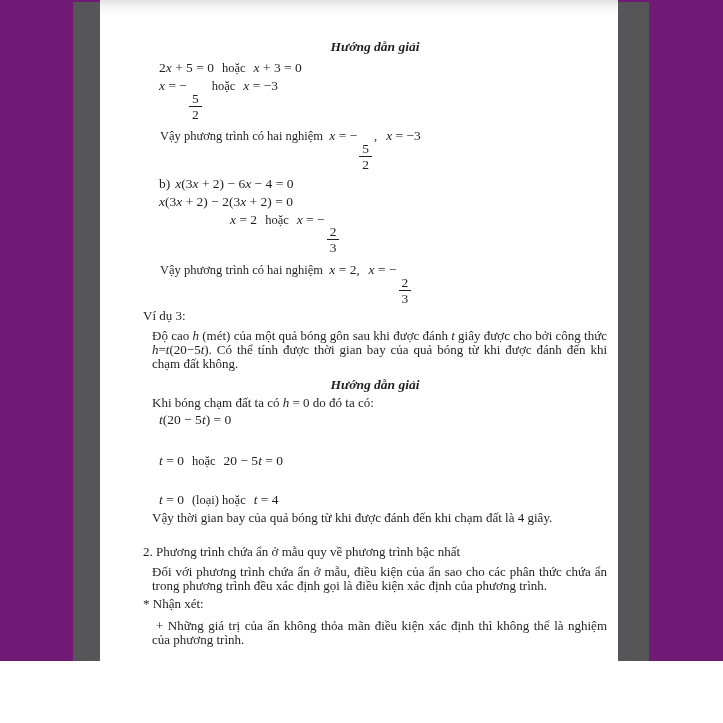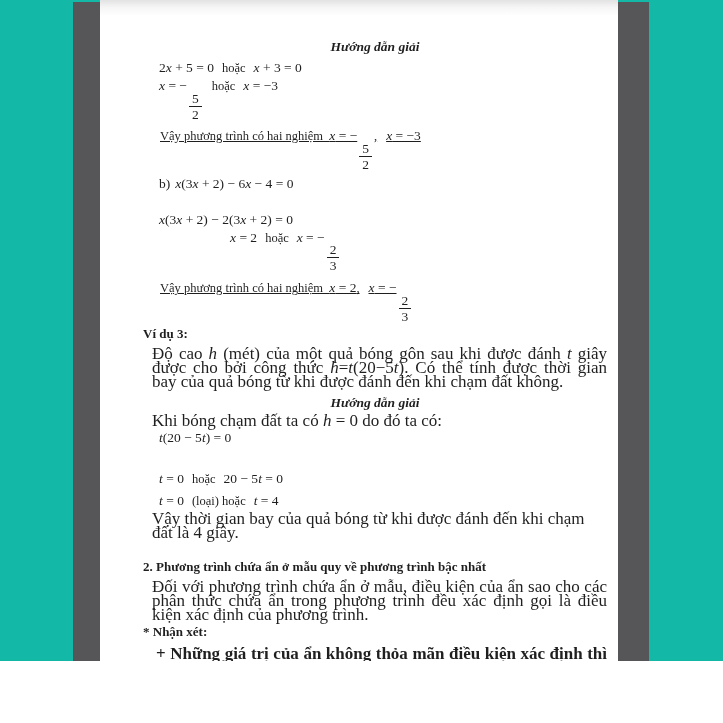--- a/index.html
+++ b/index.html
@@ -1,57 +1,57 @@
 <!DOCTYPE html>
 <html><head>
 <meta charset="utf-8">
 <style>
   html,body { margin:0; padding:0; }
   #stage {
     position:relative; width:723px; height:661px;
-    background:#14b8a6; overflow:hidden;
+    background:#701a75; overflow:hidden;
     font-family:"Liberation Serif","DejaVu Serif",serif;
     color:#1f1f1f;
   }
   .edge-bar { position:absolute; top:2px; bottom:0; background:#565659; }
   .edge-left  { left:73px;  width:27px; }
   .edge-right { left:618px; width:31px; }
   .page {
     position:absolute; left:100px; top:0; width:518px; height:723px;
     background:linear-gradient(to bottom, #e2e2e2 0px, #f5f5f5 7px, #ffffff 16px);
   }
   .content { position:absolute; left:43px; top:0; width:464px; }
 
   
   .sol-header { margin-top:39px; text-align:center; font-weight:bold; font-style:italic; font-size:13.5px; line-height:16px; }
   .sol-header.second { margin-top:6px; }
-  .bold-head { font-weight:bold; font-size:13px; line-height:15px; }
+  .bold-head { font-weight:normal; font-size:13px; line-height:15px; }
 
   
-  .body-p { font-size:17px; line-height:13.8px; text-align:justify; margin:0 0 0 9px; }
+  .body-p { font-size:13px; line-height:13.8px; text-align:justify; margin:0 0 0 9px; }
   .plain  { text-align:left; }
 
   
   .eq { font-size:13.5px; line-height:16px; margin-left:16px; white-space:nowrap; }
   .eq .lbl { margin-right:5px; }
   .or { margin:0 8px; font-size:12.5px; }
   .comma { margin-right:9px; }
   .ind1 { margin-left:66px; }
   .ind2 { margin-left:68px; }
   .ind3 { margin-left:87px; }
 
   
   .frac { display:inline-flex; flex-direction:column; text-align:center; vertical-align:-0.95em; line-height:13px; margin:0 2px; }
   .frac .fnum { display:block; border-bottom:1.2px solid #1f1f1f; padding:0 3px 1px; }
   .frac .fden { display:block; padding-top:1px; }
 
-  .concl { font-size:12.5px;text-decoration:underline; }
+  .concl { font-size:12.5px; }
   .concl .m, .concl .frac { font-size:13.5px; }
 
-  .note2 { text-indent:4px;font-weight:bold; }
+  .note2 { text-indent:4px; }
 
   .pagenum { position:absolute; left:5px; top:679px; font-size:12.5px; font-family:"Liberation Sans","DejaVu Sans",sans-serif; color:#2a2a2a; }
 
   i { font-style:italic; }
 </style>
 </head>
 <body>
 
 <div id="stage">
   <div class="edge-bar edge-left"></div>
@@ -76,21 +76,21 @@
         <span>Vậy phương trình có hai nghiệm</span>&nbsp;
         <span class="m"><i>x</i> = −</span><span class="frac">
             <span class="fnum">5</span>
             <span class="fden">2</span>
           </span><span class="comma">,</span><span class="m"><i>x</i> = −3</span>
       </div>
 
       <div class="eq" style="margin-top:5px">
         <span class="lbl">b)</span><span class="m"><i>x</i>(3<i>x</i> + 2) − 6<i>x</i> − 4 = 0</span>
       </div>
-      <div class="eq" style="margin-top:20px">
+      <div class="eq" style="margin-top:2px">
         <span class="m"><i>x</i>(3<i>x</i> + 2) − 2(3<i>x</i> + 2) = 0</span>
       </div>
       <div class="eq ind3" style="margin-top:2px">
         <span class="m"><i>x</i> = 2</span><span class="or">hoặc</span><span class="m"><i>x</i> = −</span><span class="frac">
             <span class="fnum">2</span>
             <span class="fden">3</span>
           </span>
       </div>
 
       <div class="eq concl" style="margin-top:8px; margin-left:17px">
@@ -108,21 +108,21 @@
       <div class="sol-header second">Hướng dẫn giải</div>
 
       <p class="body-p plain" style="margin-top:3px"><span>Khi bóng chạm đất ta có </span><span class="m"><i>h</i> = 0</span><span> do đó ta có:</span></p>
 
       <div class="eq" style="margin-top:3px">
         <span class="m"><i>t</i>(20 − 5<i>t</i>) = 0</span>
       </div>
       <div class="eq" style="margin-top:25px">
         <span class="m"><i>t</i> = 0</span><span class="or">hoặc</span><span class="m">20 − 5<i>t</i> = 0</span>
       </div>
-      <div class="eq" style="margin-top:6px">
+      <div class="eq" style="margin-top:23px">
         <span class="m"><i>t</i> = 0</span><span class="or">(loại) hoặc</span><span class="m"><i>t</i> = 4</span>
       </div>
 
       <p class="body-p plain" style="margin-top:3px">Vậy thời gian bay của quả bóng từ khi được đánh đến khi chạm đất là 4 giây.</p>
 
       <div class="bold-head" style="margin-top:19px">2. Phương trình chứa ẩn ở mẫu quy về phương trình bậc nhất</div>
 
       <p class="body-p" style="margin-top:6px">Đối với phương trình chứa ẩn ở mẫu, điều kiện của ẩn sao cho các phân thức chứa ẩn trong phương trình đều xác định gọi là điều kiện xác định của phương trình.</p>
 
       <div class="bold-head" style="margin-top:3px">* Nhận xét:</div>

